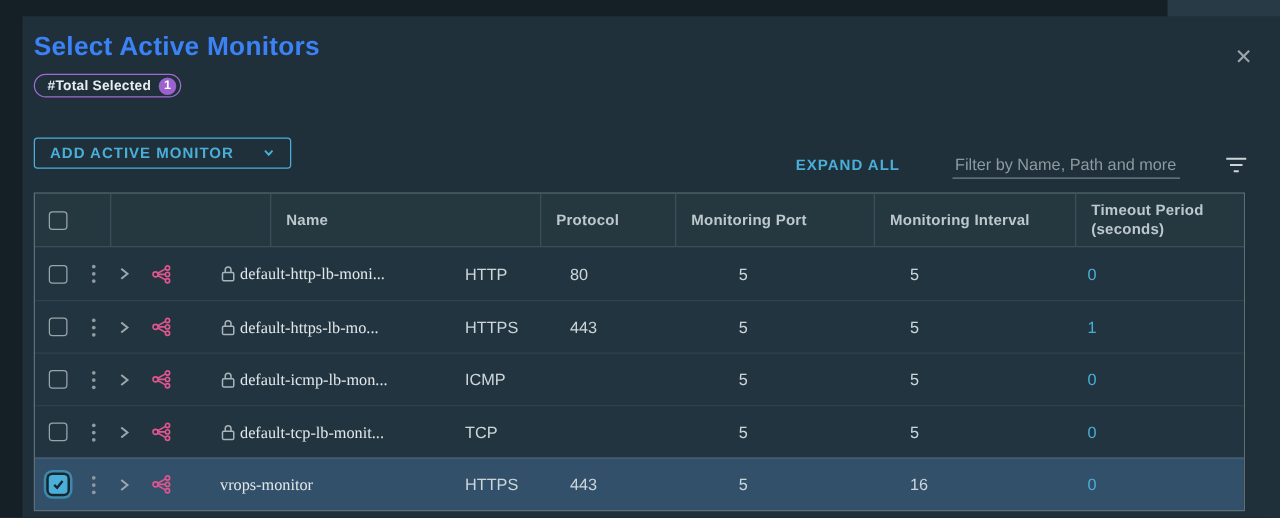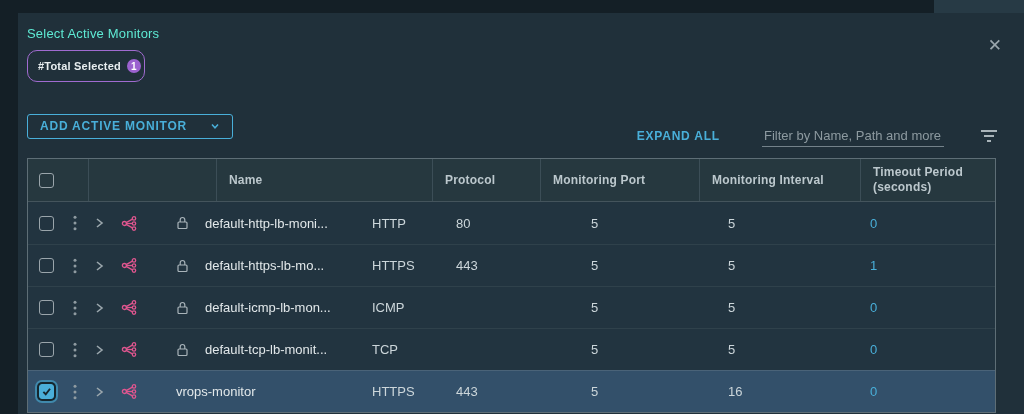--- a/index.html
+++ b/index.html
@@ -8,25 +8,25 @@
 
   .bg-patch { position:absolute; top:0; right:0; width:90px; height:18px;
     background:#273a45; border-radius:0 0 0 4px; }
 
   .modal { position:absolute; left:18px; top:13px; right:0; bottom:0;
     background:#20303a; }
 
   .close-btn { position:absolute; top:24px; right:22px; background:none; border:none;
     color:#9aa6ac; font-size:17px; line-height:1; cursor:pointer; font-family:"Liberation Sans",sans-serif; }
 
-  .title { color:#5eead4; font-size:13px; font-weight:400; margin:13px 0 0 9px; letter-spacing:.2px; }
+  .title { color:#3b82f6; font-size:21px; font-weight:700; margin:13px 0 0 9px; letter-spacing:.2px; }
   .subtitle { color:#c2ccd1; font-size:13px; margin:15px 0 0 9px; }
 
   .badge { display:inline-flex; align-items:center; gap:6px; margin:9px 0 0 9px;
-    border:1px solid #a06bd0; border-radius:10px; padding:1px 3px 1px 10px; height:32px; }
+    border:1px solid #a06bd0; border-radius:10px; padding:1px 3px 1px 10px; height:19px; }
   .badge-label { color:#e8eef0; font-size:11px; font-weight:bold; letter-spacing:.2px; }
   .badge-count { background:#9b62cf; color:#fff; font-size:10px; font-weight:bold;
     width:14px; height:14px; border-radius:50%; display:flex; align-items:center; justify-content:center; }
 
   .toolbar { display:flex; align-items:center; margin:23px 14px 0 9px; }
   .add-btn { display:inline-flex; align-items:center; gap:23px; background:transparent;
     border:1px solid #49afd9; border-radius:3px; color:#49afd9; font-size:12px; font-weight:bold;
     letter-spacing:.8px; padding:0 12px; height:25px; cursor:pointer; font-family:"Liberation Sans",sans-serif; }
   .toolbar-right { margin-left:auto; display:flex; align-items:center;margin-top:20px; }
   .expand-all { color:#49afd9; font-size:12px; font-weight:bold; letter-spacing:.8px;
@@ -44,21 +44,21 @@
     font-weight:bold; line-height:1.25; letter-spacing:.2px; }
   .th + .th { border-left:1px solid #3c4e57; }
   .th-check { justify-content:center; padding-left:0; }
 
   .tr { height:42px; border-top:1px solid #2f414b; background:#223440; cursor:pointer; }
   .tr:first-child { border-top:none; }
   .tr.selected { background:#33506a; border-top-color:#4a6378; }
   .td { display:flex; align-items:center; padding-left:12px; color:#ccd6da; font-size:13px; }
   .td-check { justify-content:center; padding-left:0; }
   .td-icons { gap:16px; padding-left:9px; }
-  .td-name { gap:16px; padding-left:8px; color:#e2e8ea; }
+  .td-name { gap:3px; padding-left:8px; color:#e2e8ea;font-family:Liberation Serif, serif; }
   .pools { color:#49afd9; }
 
   .checkbox { width:15px; height:15px; border:1px solid #9aa5ab; border-radius:3px;
     display:flex; align-items:center; justify-content:center; cursor:pointer; background:transparent; }
   .checkbox svg { display:none; }
   .checkbox.checked { background:#4aafd9; border-color:#4aafd9;
     box-shadow:0 0 0 2px #16272e, 0 0 0 4px rgba(73,175,217,.6); }
   .checkbox.checked svg { display:block; }
 
   .icon-btn { display:flex; align-items:center; cursor:pointer; }

